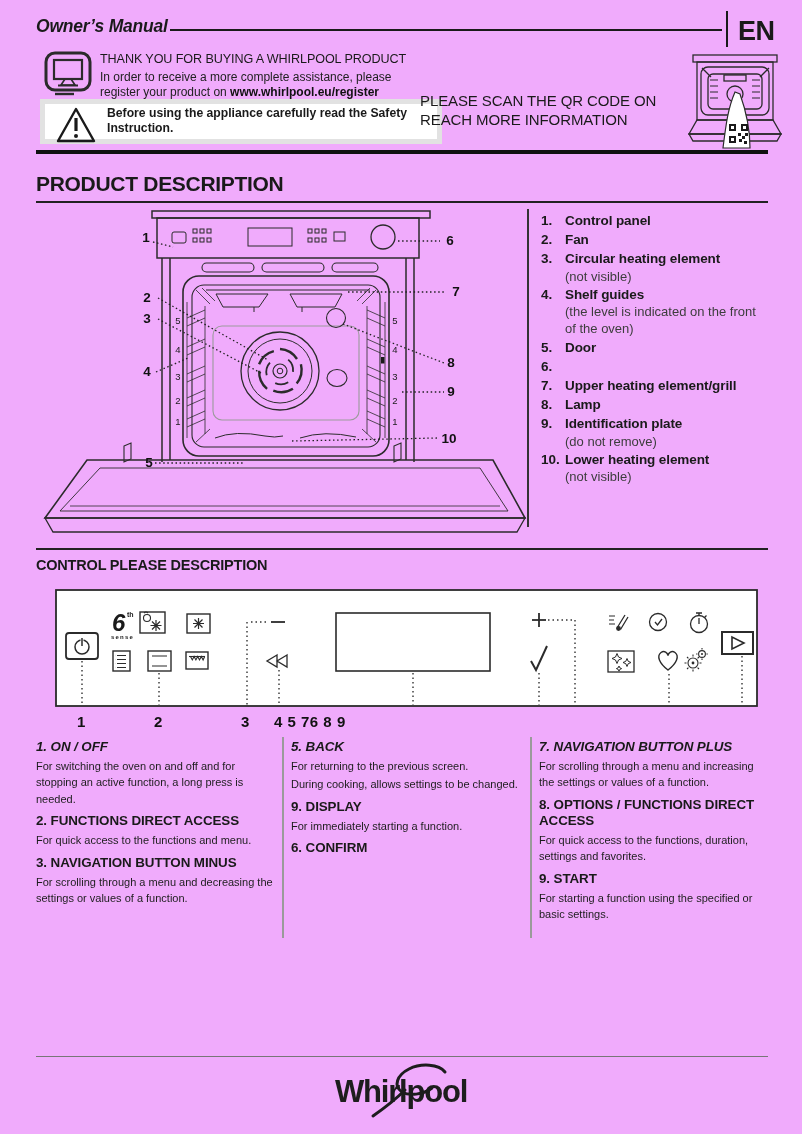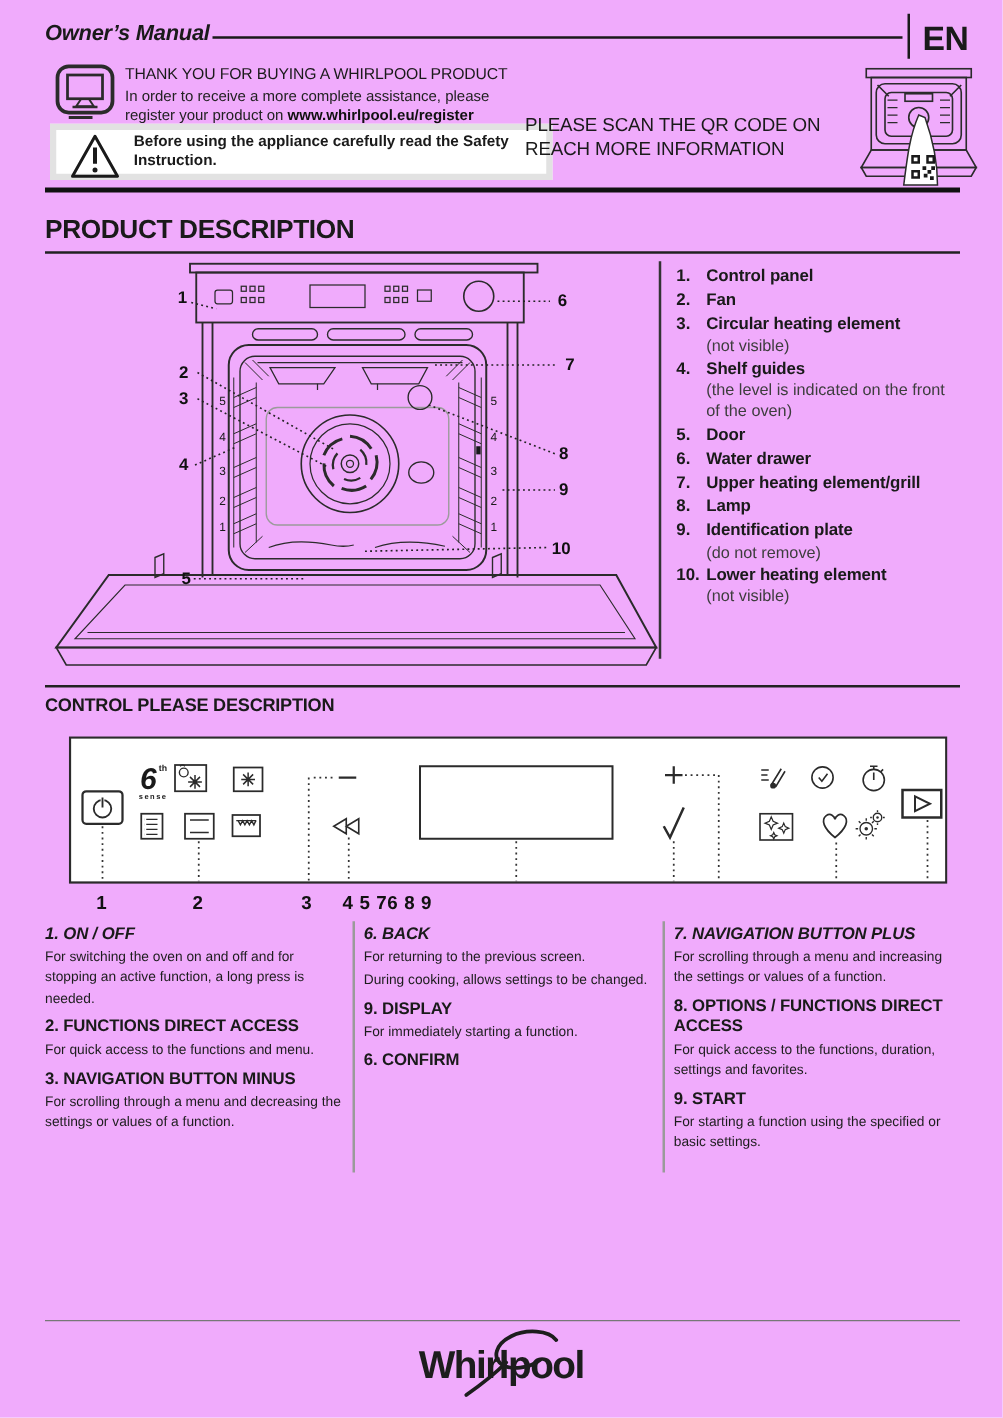--- a/index.html
+++ b/index.html
@@ -290,21 +290,20 @@
     <div class="pd-item">
         <span class="pd-num">4.</span>
         <span class="pd-body"><span class="pd-label">Shelf guides</span><div class="pd-note">(the level is indicated on the front of the oven)</div></span>
       </div>
     <div class="pd-item">
         <span class="pd-num">5.</span>
         <span class="pd-body"><span class="pd-label">Door</span></span>
       </div>
     <div class="pd-item">
         <span class="pd-num">6.</span>
-        <span class="pd-body"><span class="pd-label">Water drawer</span></span>
       </div>
     <div class="pd-item">
         <span class="pd-num">7.</span>
         <span class="pd-body"><span class="pd-label">Upper heating element/grill</span></span>
       </div>
     <div class="pd-item">
         <span class="pd-num">8.</span>
         <span class="pd-body"><span class="pd-label">Lamp</span></span>
       </div>
     <div class="pd-item">
@@ -450,21 +449,21 @@
   <div class="col col-1">
     <div class="entry-h first">1. ON / OFF</div>
     <div class="entry-p">For switching the oven on and off and for stopping an active function, a long press is needed.</div>
     <div class="entry-h">2. FUNCTIONS DIRECT ACCESS</div>
     <div class="entry-p">For quick access to the functions and menu.</div>
     <div class="entry-h">3. NAVIGATION BUTTON MINUS</div>
     <div class="entry-p">For scrolling through a menu and decreasing the settings or values of a function.</div>
   </div>
   <div class="col-div col-div-1"></div>
   <div class="col col-2">
-    <div class="entry-h first">6. BACK</div>
+    <div class="entry-h first">5. BACK</div>
     <div class="entry-p">For returning to the previous screen.</div>
     <div class="entry-p">During cooking, allows settings to be changed.</div>
     <div class="entry-h">9. DISPLAY</div>
     <div class="entry-p">For immediately starting a function.</div>
     <div class="entry-h">6. CONFIRM</div>
   </div>
   <div class="col-div col-div-2"></div>
   <div class="col col-3">
     <div class="entry-h first">7. NAVIGATION BUTTON PLUS</div>
     <div class="entry-p">For scrolling through a menu and increasing the settings or values of a function.</div>

